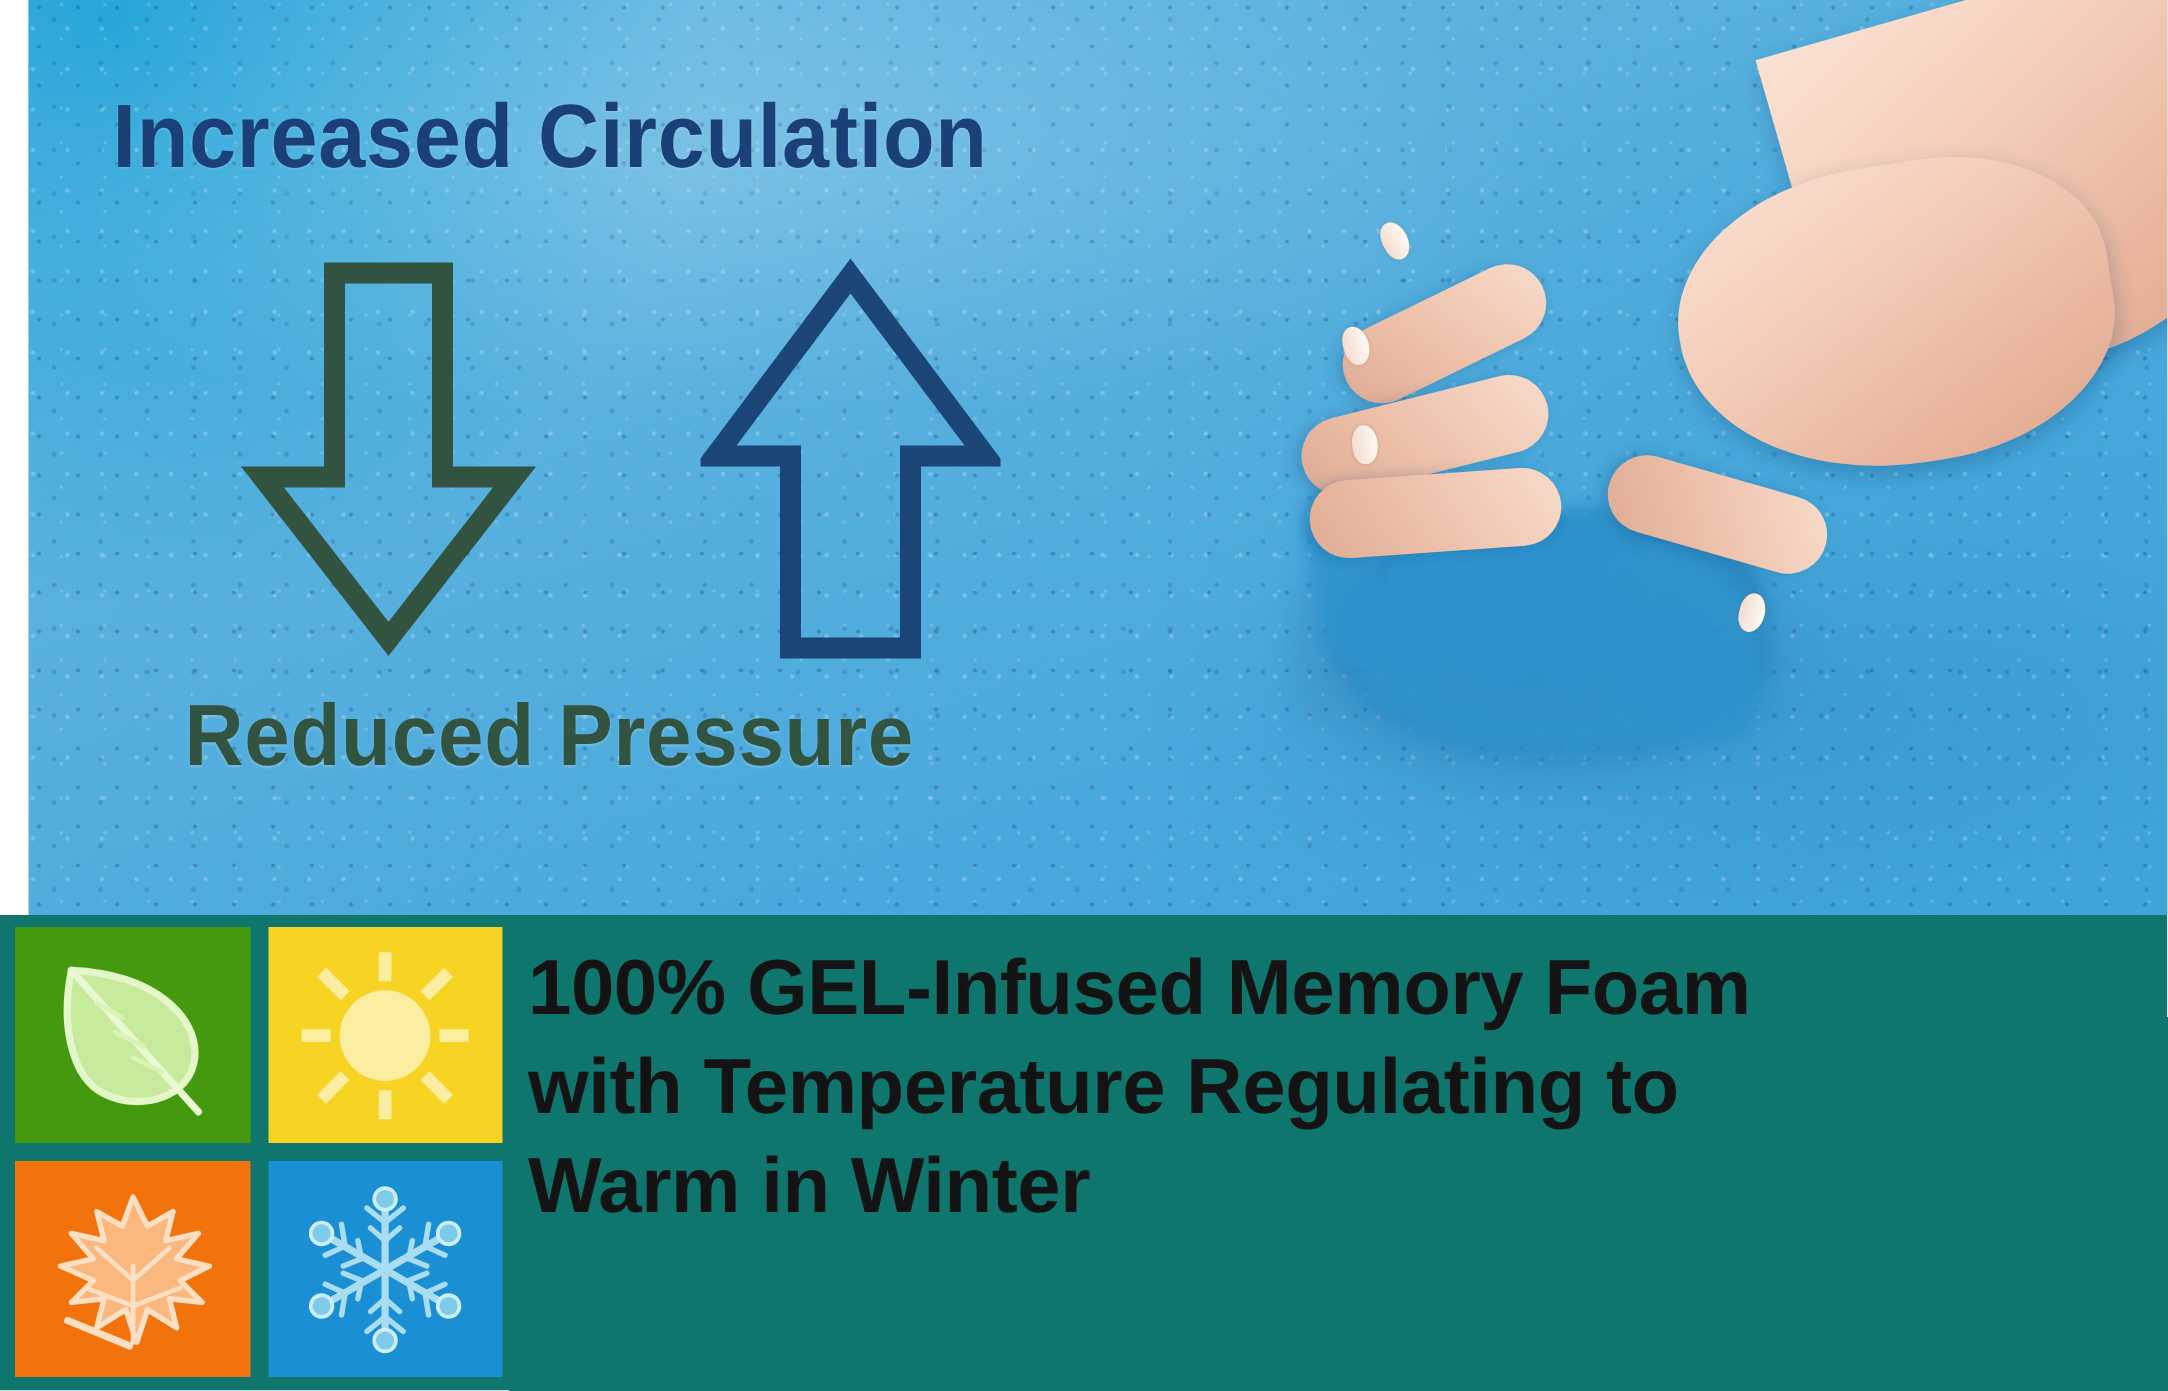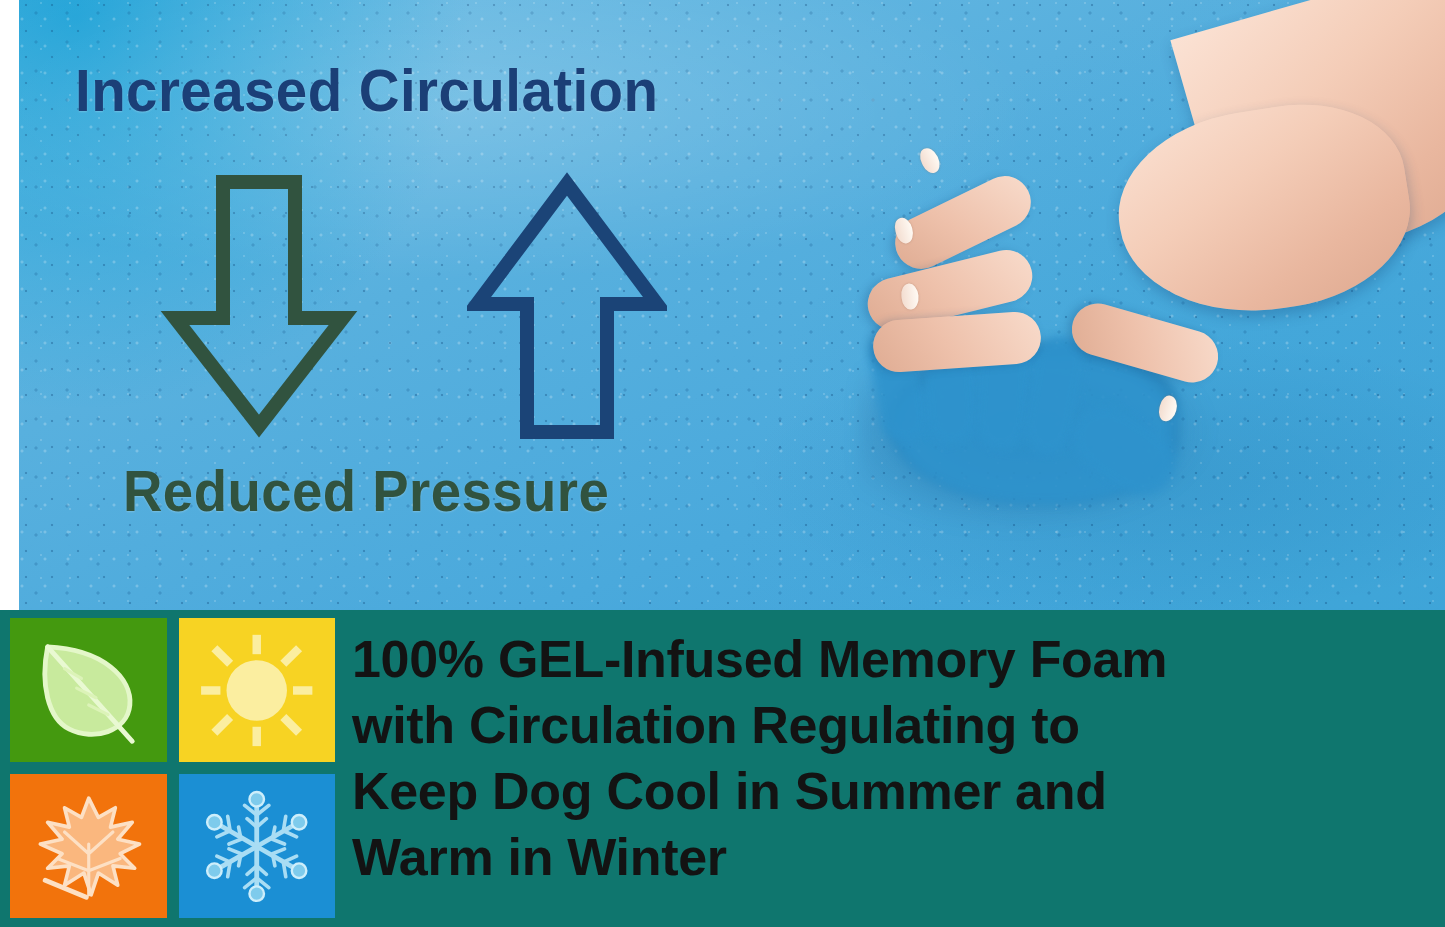--- a/index.html
+++ b/index.html
@@ -285,19 +285,18 @@
             <circle cx="85" cy="70" r="6"></circle>
             <circle cx="85" cy="30" r="6"></circle>
             <circle cx="15" cy="70" r="6"></circle>
           </g>
         </svg>
       </div>
     </div>
 
     <div id="copy-block">
       <div class="copy-line">100% GEL-Infused Memory Foam</div>
-      <div class="copy-line">with Circulation Regulating to</div>
-      <div class="copy-line">Keep Dog Cool in Summer and</div>
+      <div class="copy-line">with Temperature Regulating to</div>
       <div class="copy-line">Warm in Winter</div>
     </div>
 
   </div>
 </div>
 
 </body></html>

